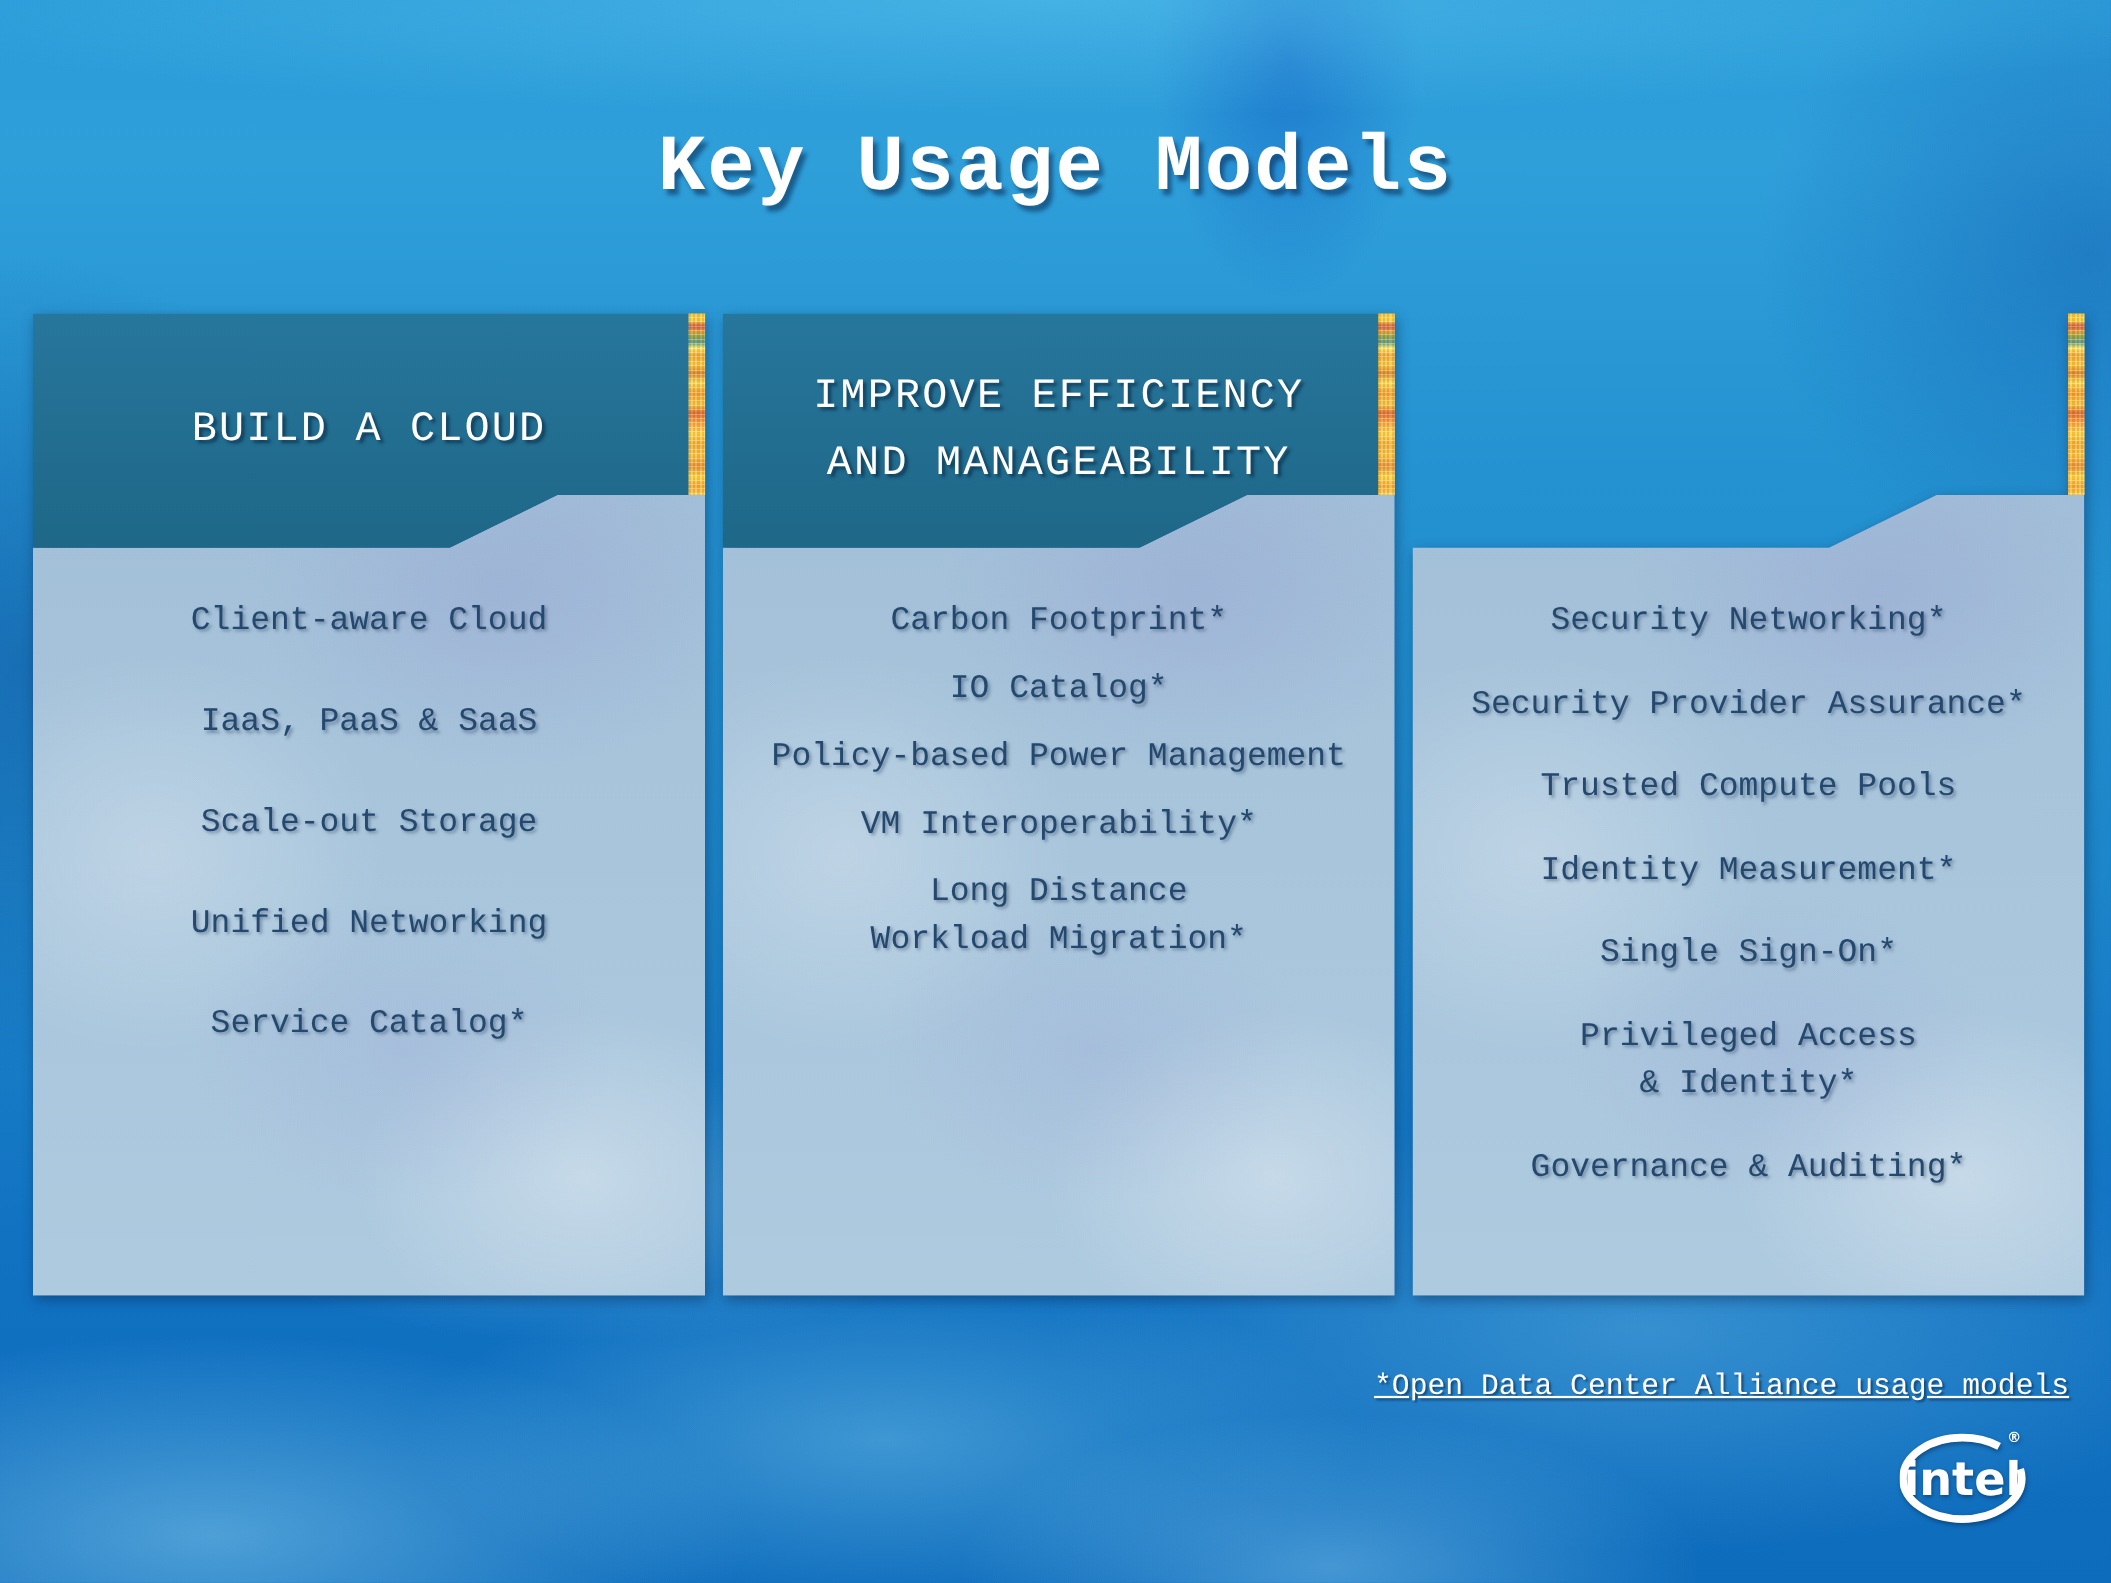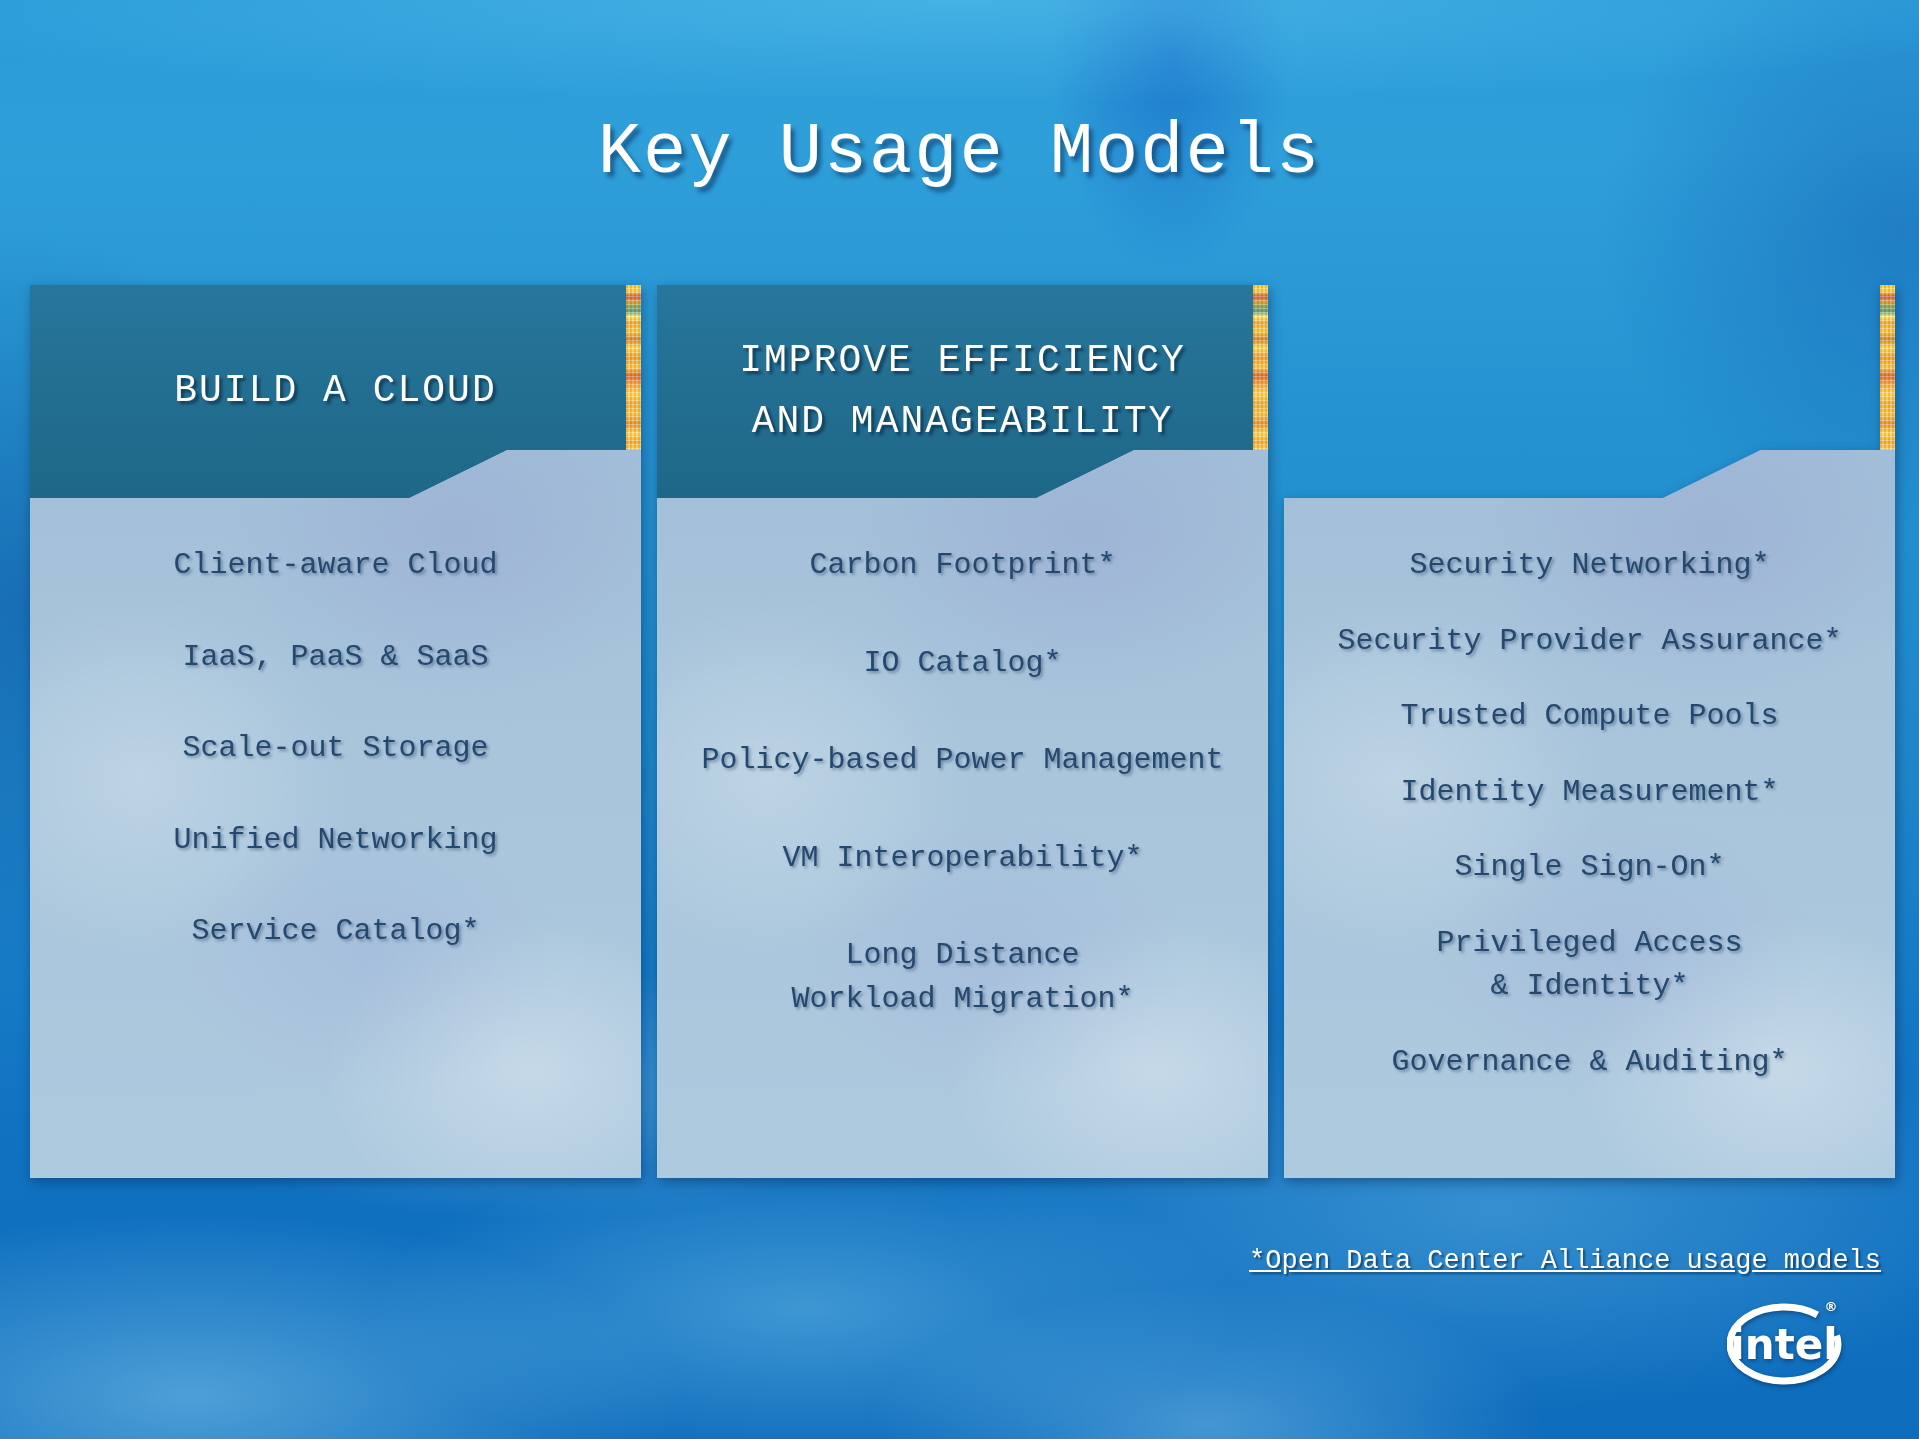--- a/index.html
+++ b/index.html
@@ -13,21 +13,21 @@
       radial-gradient(ellipse 420px 520px at 1% 42%, rgba(10,62,140,.38), transparent 72%),
       radial-gradient(ellipse 700px 260px at 10% 97%, rgba(140,210,240,.50), transparent 70%),
       radial-gradient(ellipse 620px 220px at 42% 91%, rgba(120,200,235,.45), transparent 70%),
       radial-gradient(ellipse 760px 280px at 78% 84%, rgba(110,190,230,.40), transparent 72%),
       radial-gradient(ellipse 520px 180px at 28% 76%, rgba(150,215,240,.35), transparent 70%),
       radial-gradient(ellipse 480px 200px at 63% 99%, rgba(150,215,245,.40), transparent 70%),
       linear-gradient(180deg,#2a9bd8 0%,#2f9fda 10%,#2492d0 30%,#1d85c9 55%,#1172c2 78%,#0e6cbc 100%);
   }
   .title{
     position:absolute;left:0;top:112px;width:100%;margin:0;
-    text-align:center;font-size:72px;font-weight:normal;letter-spacing:2px;
+    text-align:center;font-size:72px;font-weight:bold;letter-spacing:2px;
     color:#ffffff;text-shadow:4px 5px 4px rgba(8,40,80,.55);
   }
   .panel{position:absolute;top:285px;width:611px;height:893px;
          filter:drop-shadow(2px 4px 6px rgba(0,25,60,.40));}
   .panel-1{left:30px}.panel-2{left:657px}.panel-3{left:1284px}
   .panel-body{
     position:absolute;inset:0;
     clip-path:polygon(0 213px,62% 213px,78% 165px,100% 165px,100% 100%,0 100%);
     background:
       radial-gradient(ellipse 330px 240px at 70% 28%, rgba(146,150,206,.30), transparent 70%),
@@ -55,21 +55,21 @@
       linear-gradient(180deg,#f0c832 0%,#e9d23a 4%,#c04840 7%,#cf9a2c 10%,#6f9e48 13%,
         #3f958e 16%,#f2ef6a 19%,#e2a52e 23%,#efc93a 28%,#c87e26 33%,#f2df4e 38%,
         #e2992b 44%,#eec83c 50%,#cc5f28 55%,#ee9e3a 60%,#f4d74a 66%,#e6ac30 72%,
         #f0c43e 78%,#d98c2c 84%,#f4d945 90%,#e8a832 95%,#f2cf40 100%);
   }
   .items{
     position:absolute;left:0;right:0;top:213px;margin:0;padding:46px 12px 0;
     list-style:none;display:flex;flex-direction:column;align-items:center;
   }
   .panel-1 .items{gap:48px}
-  .panel-2 .items{gap:54px}
+  .panel-2 .items{gap:18px}
   .panel-3 .items{gap:32px}
   .items li{
     font-size:30px;color:#25496e;line-height:1.45;text-align:center;
     white-space:pre-line;text-shadow:2px 2px 3px rgba(22,44,80,.40);
   }
   .footnote{
     position:absolute;right:38px;top:1246px;
     font-size:27px;color:#ffffff;text-shadow:2px 2px 2px rgba(0,25,55,.55);text-decoration:underline;
   }
   .intel-logo{position:absolute;left:1727px;top:1295px;width:120px;height:94px;}

